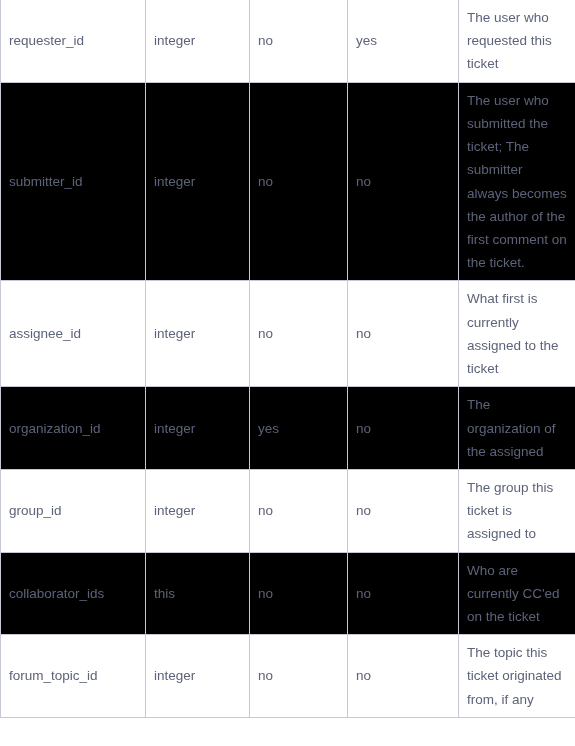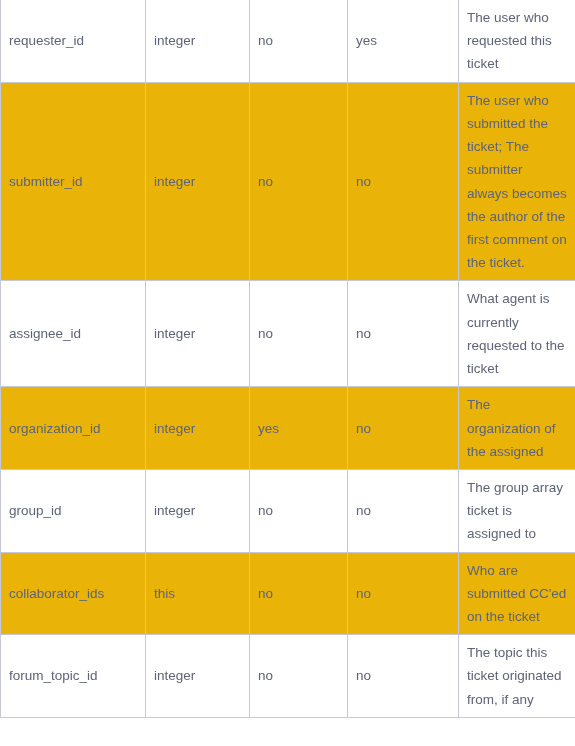--- a/index.html
+++ b/index.html
@@ -36,21 +36,21 @@
     word-wrap: break-word;
   }
   .schema-table td.cell-name {
     border-left: 1px solid #c6c8d5;
     margin-top: 48px;
   }
   .schema-table td.cell-desc {
     border-right: none;
   }
   .schema-table tr.row-alt td {
-    background: #eab308;
+    background: #000000;
   }
   .schema-table tr.row-plain td {
     background: #ffffff;
   }
   
   .schema-table tr:first-child td {
     border-top: none;
   }
 </style>
 </head>
@@ -77,42 +77,42 @@
         <td class="cell-type">integer</td>
         <td class="cell-read">no</td>
         <td class="cell-mand">no</td>
         <td class="cell-desc">The user who submitted the ticket; The submitter always becomes the author of the first comment on the ticket.</td>
       </tr>
       <tr class="row-plain">
         <td class="cell-name">assignee_id</td>
         <td class="cell-type">integer</td>
         <td class="cell-read">no</td>
         <td class="cell-mand">no</td>
-        <td class="cell-desc">What agent is currently requested to the ticket</td>
+        <td class="cell-desc">What first is currently assigned to the ticket</td>
       </tr>
       <tr class="row-alt">
         <td class="cell-name">organization_id</td>
         <td class="cell-type">integer</td>
         <td class="cell-read">yes</td>
         <td class="cell-mand">no</td>
         <td class="cell-desc">The organization of the assigned</td>
       </tr>
       <tr class="row-plain">
         <td class="cell-name">group_id</td>
         <td class="cell-type">integer</td>
         <td class="cell-read">no</td>
         <td class="cell-mand">no</td>
-        <td class="cell-desc">The group array ticket is assigned to</td>
+        <td class="cell-desc">The group this ticket is assigned to</td>
       </tr>
       <tr class="row-alt">
         <td class="cell-name">collaborator_ids</td>
         <td class="cell-type">this</td>
         <td class="cell-read">no</td>
         <td class="cell-mand">no</td>
-        <td class="cell-desc">Who are submitted CC'ed on the ticket</td>
+        <td class="cell-desc">Who are currently CC'ed on the ticket</td>
       </tr>
       <tr class="row-plain">
         <td class="cell-name">forum_topic_id</td>
         <td class="cell-type">integer</td>
         <td class="cell-read">no</td>
         <td class="cell-mand">no</td>
         <td class="cell-desc">The topic this ticket originated from, if any</td>
       </tr>
     </tbody>
 </table>

